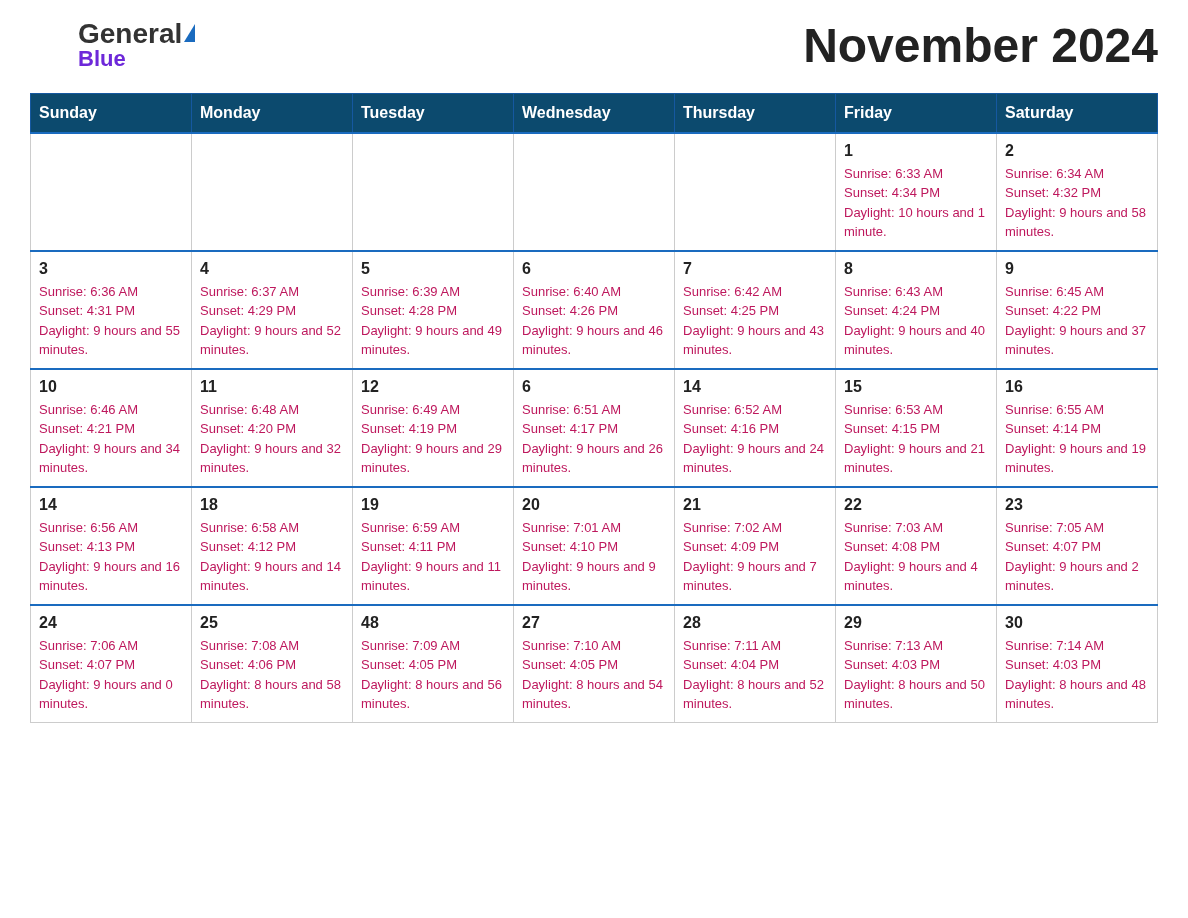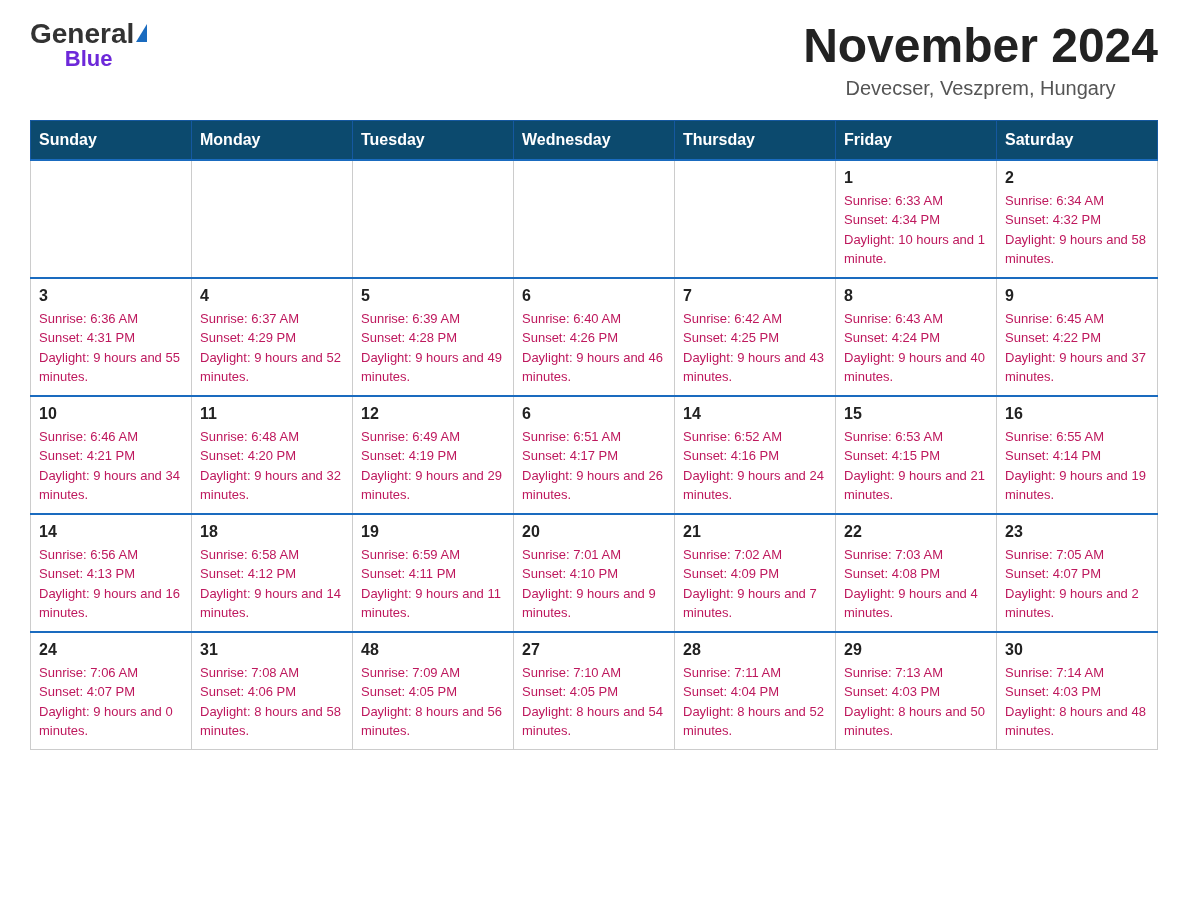--- a/index.html
+++ b/index.html
@@ -11,21 +11,22 @@
     }
     .header {
       display: flex;
       justify-content: space-between;
       align-items: flex-start;
       margin-bottom: 20px;
     }
     .logo {
       display: flex;
       flex-direction: column;
-      align-items: center;
+      align-items: flex-start;
+      margin-left: 48px;
     }
     .logo-text {
       font-size: 28px;
       font-weight: bold;
       color: #333;
       line-height: 1;
     }
     .logo-blue {
       color: #6d28d9;
       font-size: 22px;
@@ -98,21 +99,20 @@
 <div class="header">
   <div class="logo">
     <div style="display:flex;align-items:center;">
       <span class="logo-text">General</span>
       <span style="display:inline-block;width:0;height:0;border-left:11px solid transparent;border-right:0px solid transparent;border-bottom:18px solid #1a6bbf;margin-left:2px;margin-bottom:2px;"></span>
     </div>
     <div class="logo-blue">Blue</div>
   </div>
   <div class="title-block">
     <div class="month-title">November 2024</div>
-    <div class="location">Devecser, Veszprem, Hungary</div>
   </div>
 </div>
 
 <table class="calendar">
   <thead>
     <tr>
       <th>Sunday</th>
       <th>Monday</th>
       <th>Tuesday</th>
       <th>Wednesday</th>
@@ -226,21 +226,21 @@
           <span class="day-number">23</span>
           <div class="day-info">Sunrise: 7:05 AM<br>Sunset: 4:07 PM<br>Daylight: 9 hours and 2 minutes.</div>
         </td>
       </tr>
       <tr>
         <td>
           <span class="day-number">24</span>
           <div class="day-info">Sunrise: 7:06 AM<br>Sunset: 4:07 PM<br>Daylight: 9 hours and 0 minutes.</div>
         </td>
         <td>
-          <span class="day-number">31</span>
+          <span class="day-number">25</span>
           <div class="day-info">Sunrise: 7:08 AM<br>Sunset: 4:06 PM<br>Daylight: 8 hours and 58 minutes.</div>
         </td>
         <td>
           <span class="day-number">48</span>
           <div class="day-info">Sunrise: 7:09 AM<br>Sunset: 4:05 PM<br>Daylight: 8 hours and 56 minutes.</div>
         </td>
         <td>
           <span class="day-number">27</span>
           <div class="day-info">Sunrise: 7:10 AM<br>Sunset: 4:05 PM<br>Daylight: 8 hours and 54 minutes.</div>
         </td>

